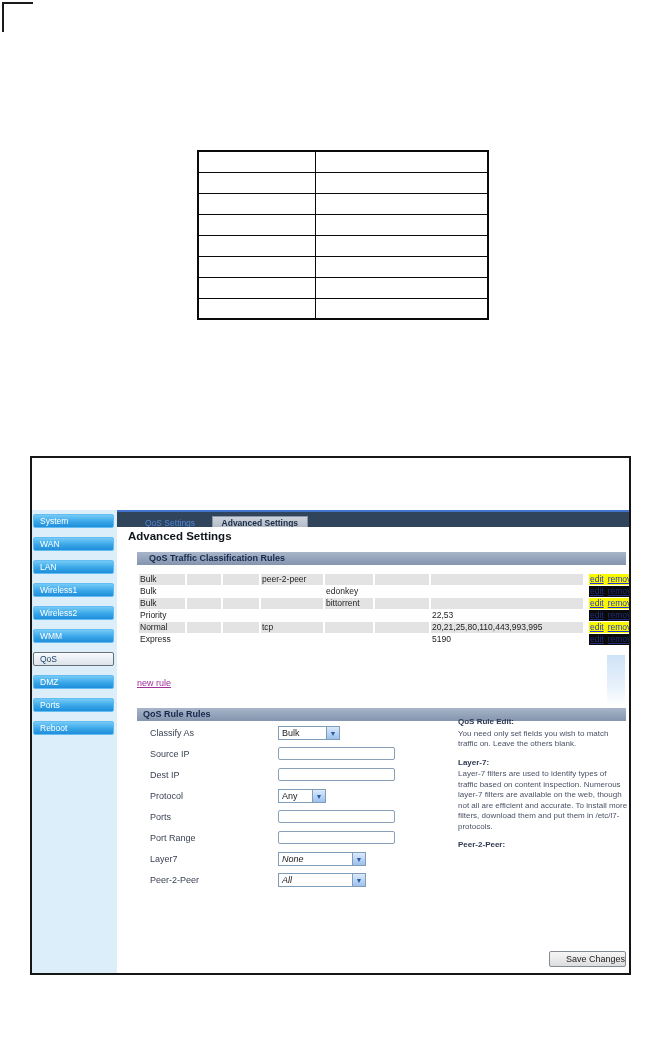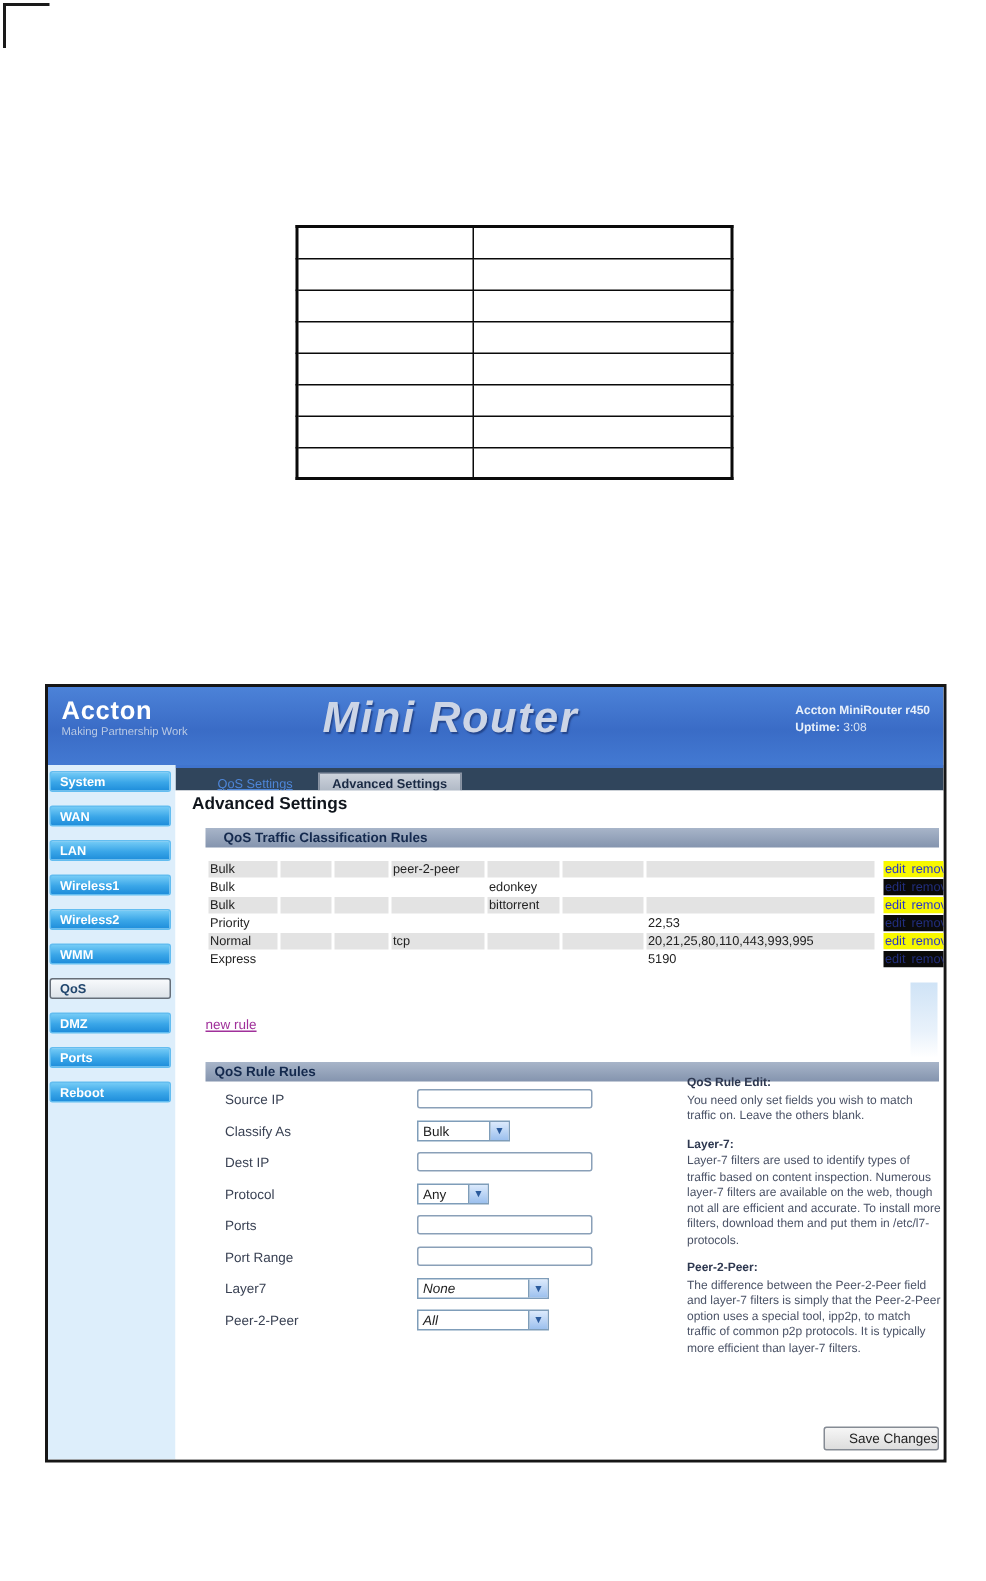--- a/index.html
+++ b/index.html
@@ -36,40 +36,40 @@
   .tab-link { display:inline-block; margin-left:28px; font-size:8.5px; color:#4e86d8;
               text-decoration:underline; line-height:14px; cursor:pointer; }
   .tab-active { display:inline-block; margin-left:12px; font-size:8.5px; font-weight:bold; color:#1a2a44;
                 background:linear-gradient(180deg,#cdd3dc,#aeb7c4); border:1px solid #8a94a4;
                 padding:0 9px; line-height:12px; cursor:pointer; }
 
   
   .sidebar { position:absolute; left:0; top:52px; width:85px; bottom:0; background:#ddeefb; padding-top:4px; }
   .sbtn { width:81px; height:14px; margin:0 0 9px 1px; border-radius:2px; cursor:pointer;
           background:linear-gradient(180deg,#74cbf6 0%,#3aa6e8 55%,#1f8edb 100%);
-          border:1px solid #63bdf0; color:#ffffff; font-size:8.5px; font-weight:bold;
+          border:1px solid #63bdf0; color:#ffffff; font-size:8.5px; font-weight:normal;
           line-height:12px; padding-left:6px; }
   .sbtn.active { background:linear-gradient(180deg,#f8fafc,#dde3e9); color:#22476e; border:1px solid #666e78; }
 
   
   .content { position:absolute; left:85px; top:69px; right:0; bottom:0; background:#fff; }
   .pagetitle { position:absolute; left:11px; top:3px; font-size:11.5px; font-weight:bold; color:#10151c; }
   .secbar { position:absolute; left:20px; width:489px; height:13px; padding-left:6px;
             background:linear-gradient(180deg,#a8b5c9,#8494ae);
             color:#14294d; font-size:9px; font-weight:bold; line-height:13px; }
   #bar1 { top:25px;padding-left:12px; } #bar2 { top:181px; }
 
   .rulestable { position:absolute; left:20px; top:46px; width:491px;
                 border-collapse:separate; border-spacing:2px 1px; font-size:8.5px; color:#222; table-layout:fixed; }
   .rulestable th { font-size:8.5px; font-weight:bold; color:#1c1c1c; text-align:left; padding:0; height:12px; }
   .rulestable td { height:11px; line-height:11px; padding:0 1px; overflow:hidden; white-space:nowrap; }
   .rulestable tr.stripe td { background:#e3e3e3; }
   .rulestable td.act { text-align:right; background:transparent !important; }
   .actwrap { display:inline-block; padding:0 1px; }
-  .actwrap a { cursor:pointer; }
+  .actwrap a { text-decoration:underline; cursor:pointer; }
   .actwrap.y { background:#f8f800; }
   .actwrap.y a { color:#2633cc; }
   .actwrap.k { background:#0a0a0a; }
   .actwrap.k a { color:#222e7e; }
   .actwrap a + a { margin-left:4px; }
 
   .newrule { position:absolute; left:20px; top:151px; font-size:9px; color:#a0309a; text-decoration:underline; cursor:pointer; }
 
   
   .form { position:absolute; left:20px; top:199px; width:322px; }
@@ -136,29 +136,20 @@
       </tr>
   <tr>
         <td class="c1"></td>
         <td class="c2"></td>
       </tr>
 </tbody>
   </table>
 
 <div class="shot">
 
-  <div class="hdr">
-    <div class="brand">Accton</div>
-    <div class="tagline">Making Partnership Work</div>
-    <div class="prod-title">Mini Router</div>
-    <div class="devinfo">
-      <div class="b">Accton MiniRouter r450</div>
-      <div><span class="b">Uptime:</span> <span>3:08</span></div>
-    </div>
-  </div>
 
   <div class="navstrip">
     <span class="tab-link">QoS Settings</span>
     <span class="tab-active">Advanced Settings</span>
   </div>
 
   <div class="sidebar">
     <div class="sbtn">System</div>
     <div class="sbtn">WAN</div>
     <div class="sbtn">LAN</div>
@@ -252,29 +243,29 @@
       </table>
 
     <div class="bluestrip"></div>
 
     <a class="newrule">new rule</a>
 
     <div class="secbar" id="bar2">QoS Rule Rules</div>
 
     <div class="form">
       <div class="frow">
-        <span class="flabel">Source IP</span>
-        <input class="fctrl txtin" type="text" value="" style="">
-      </div>
-      <div class="frow">
         <span class="flabel">Classify As</span>
         <div class="fctrl sel w62">
           <span class="stxt">Bulk</span>
           <span class="arrow">▼</span>
         </div>
+      </div>
+      <div class="frow">
+        <span class="flabel">Source IP</span>
+        <input class="fctrl txtin" type="text" value="" style="">
       </div>
       <div class="frow">
         <span class="flabel">Dest IP</span>
         <input class="fctrl txtin" type="text" value="" style="">
       </div>
       <div class="frow">
         <span class="flabel">Protocol</span>
         <div class="fctrl sel w48">
           <span class="stxt">Any</span>
           <span class="arrow">▼</span>
@@ -303,18 +294,17 @@
         </div>
       </div>
     </div>
 
     <div class="help">
       <h4>QoS Rule Edit:</h4>
       <p>You need only set fields you wish to match traffic on. Leave the others blank.</p>
       <h4>Layer-7:</h4>
       <p>Layer-7 filters are used to identify types of traffic based on content inspection. Numerous layer-7 filters are available on the web, though not all are efficient and accurate. To install more filters, download them and put them in /etc/l7-protocols.</p>
       <h4>Peer-2-Peer:</h4>
-      <p>The difference between the Peer-2-Peer field and layer-7 filters is simply that the Peer-2-Peer option uses a special tool, ipp2p, to match traffic of common p2p protocols. It is typically more efficient than layer-7 filters.</p>
     </div>
 
     <button class="savebtn">Save Changes</button>
   </div>
 </div>
 
 </body></html>

